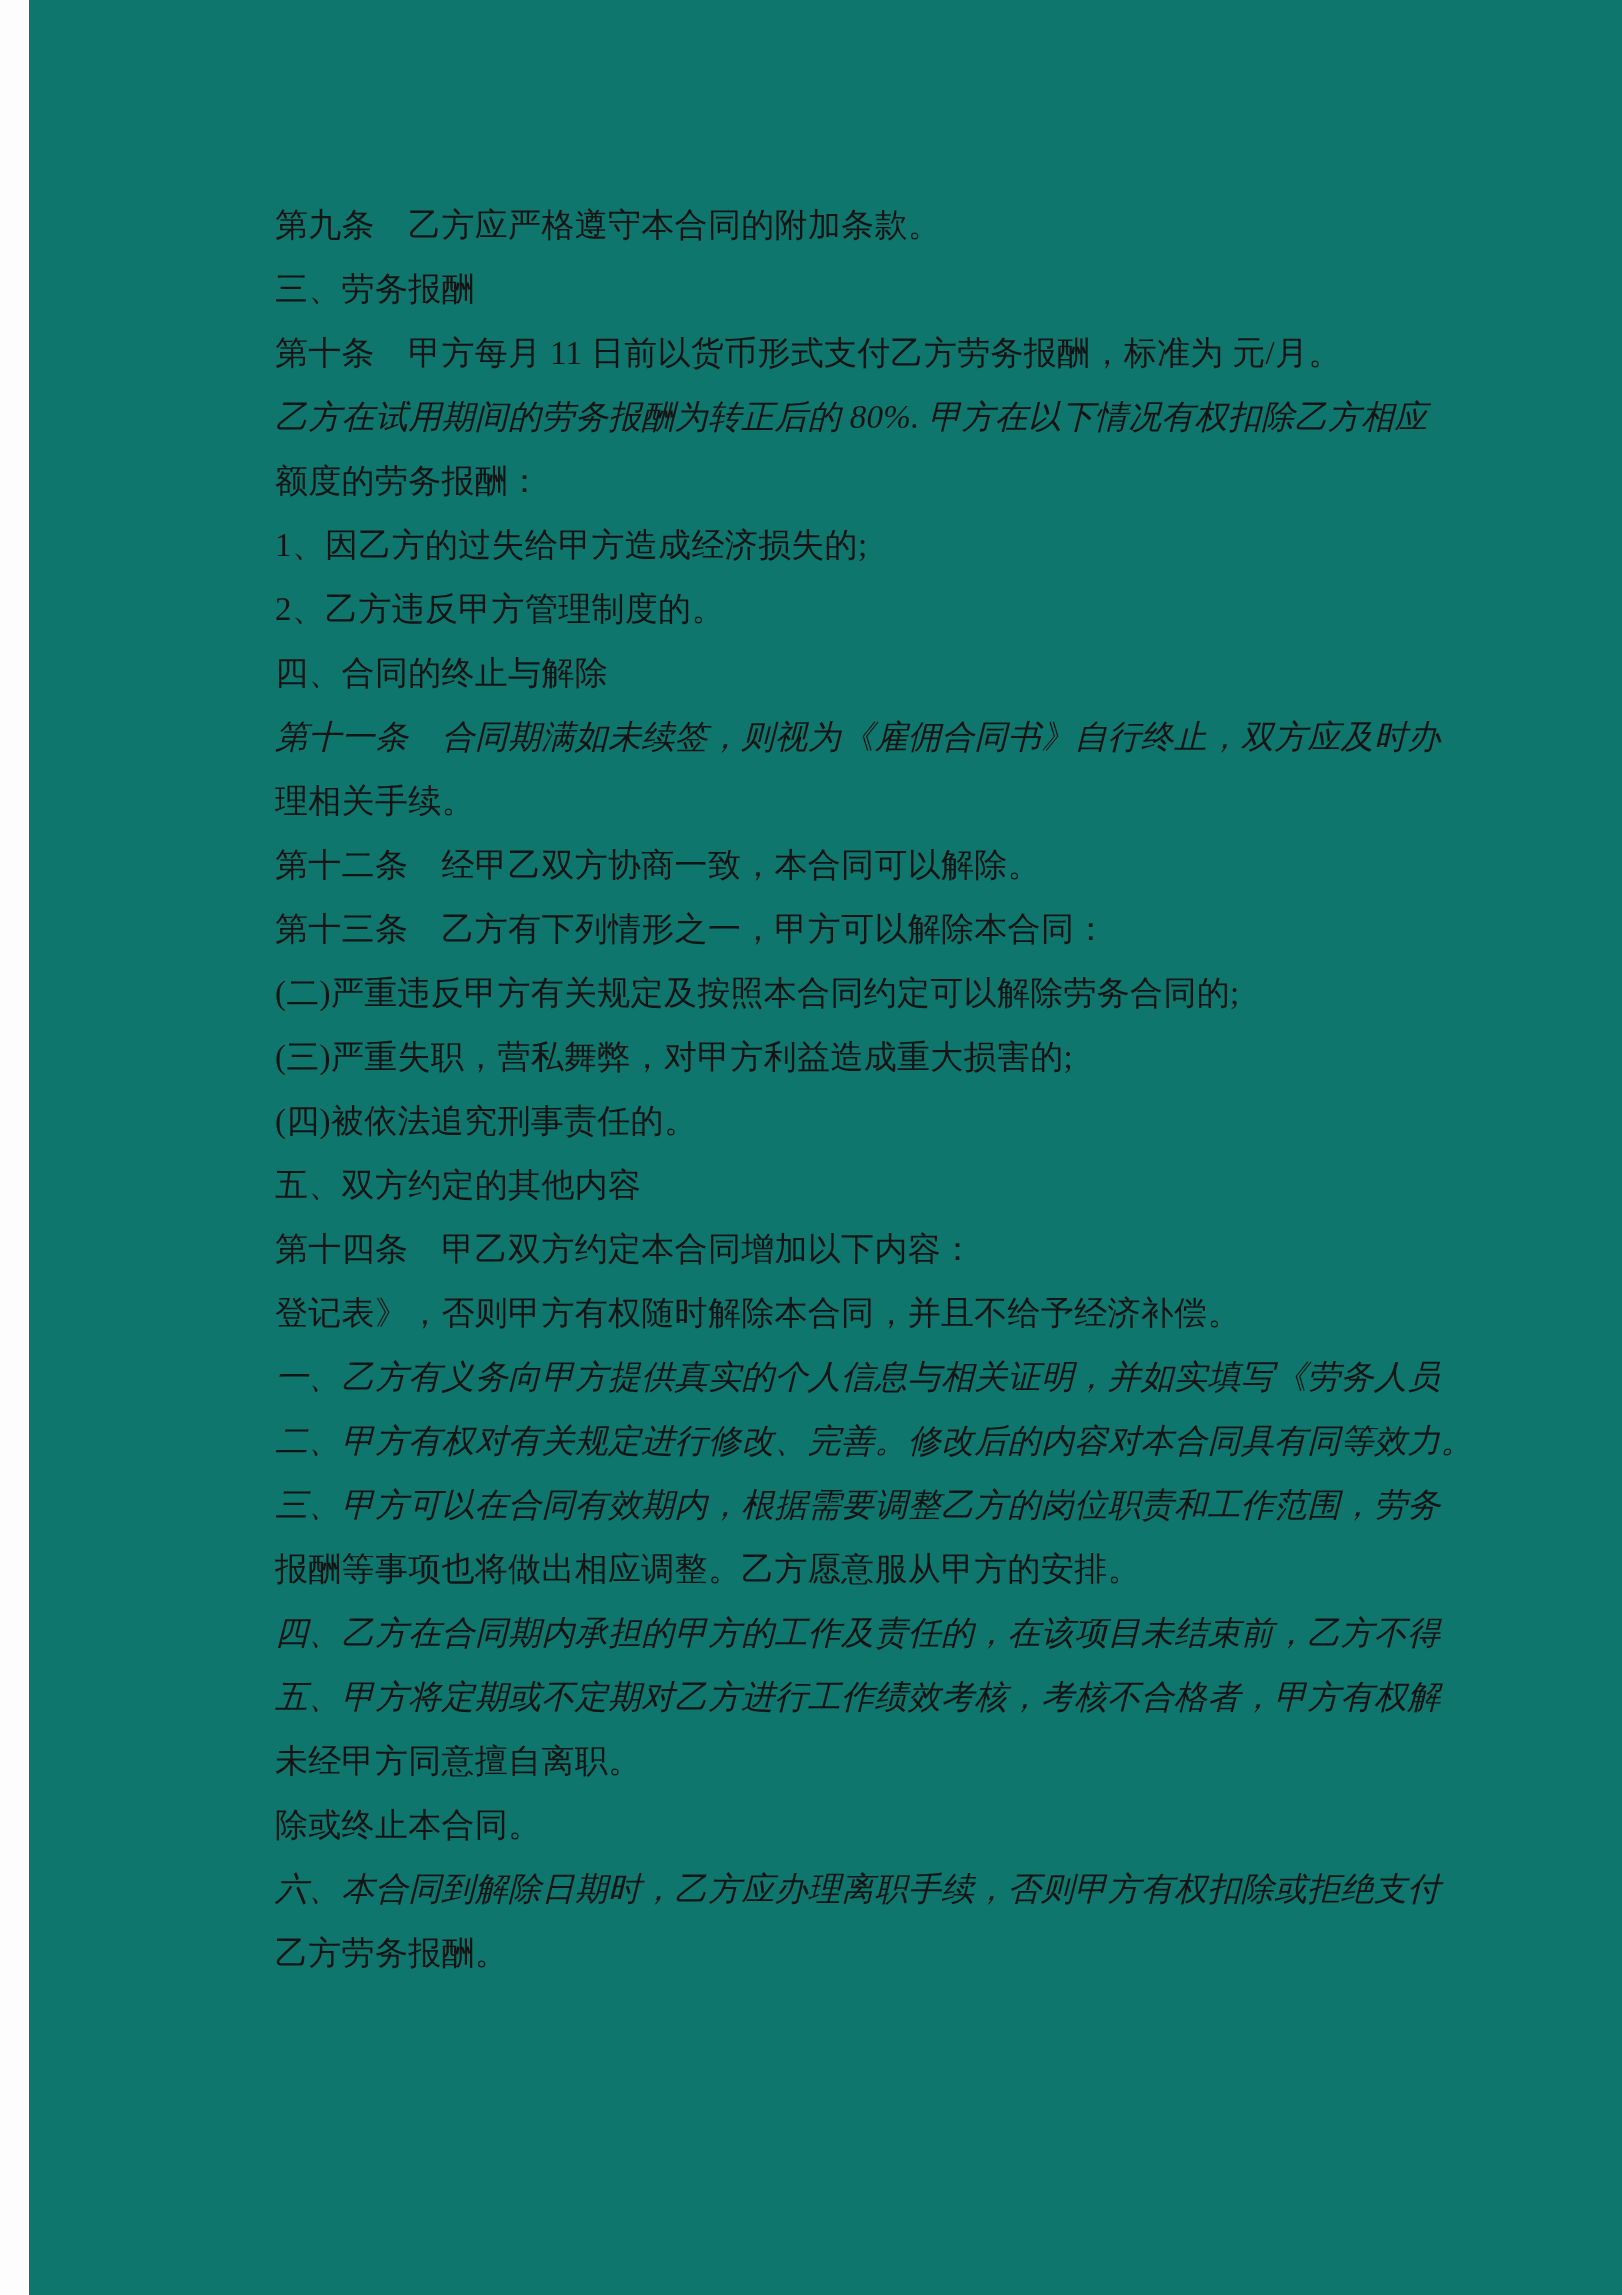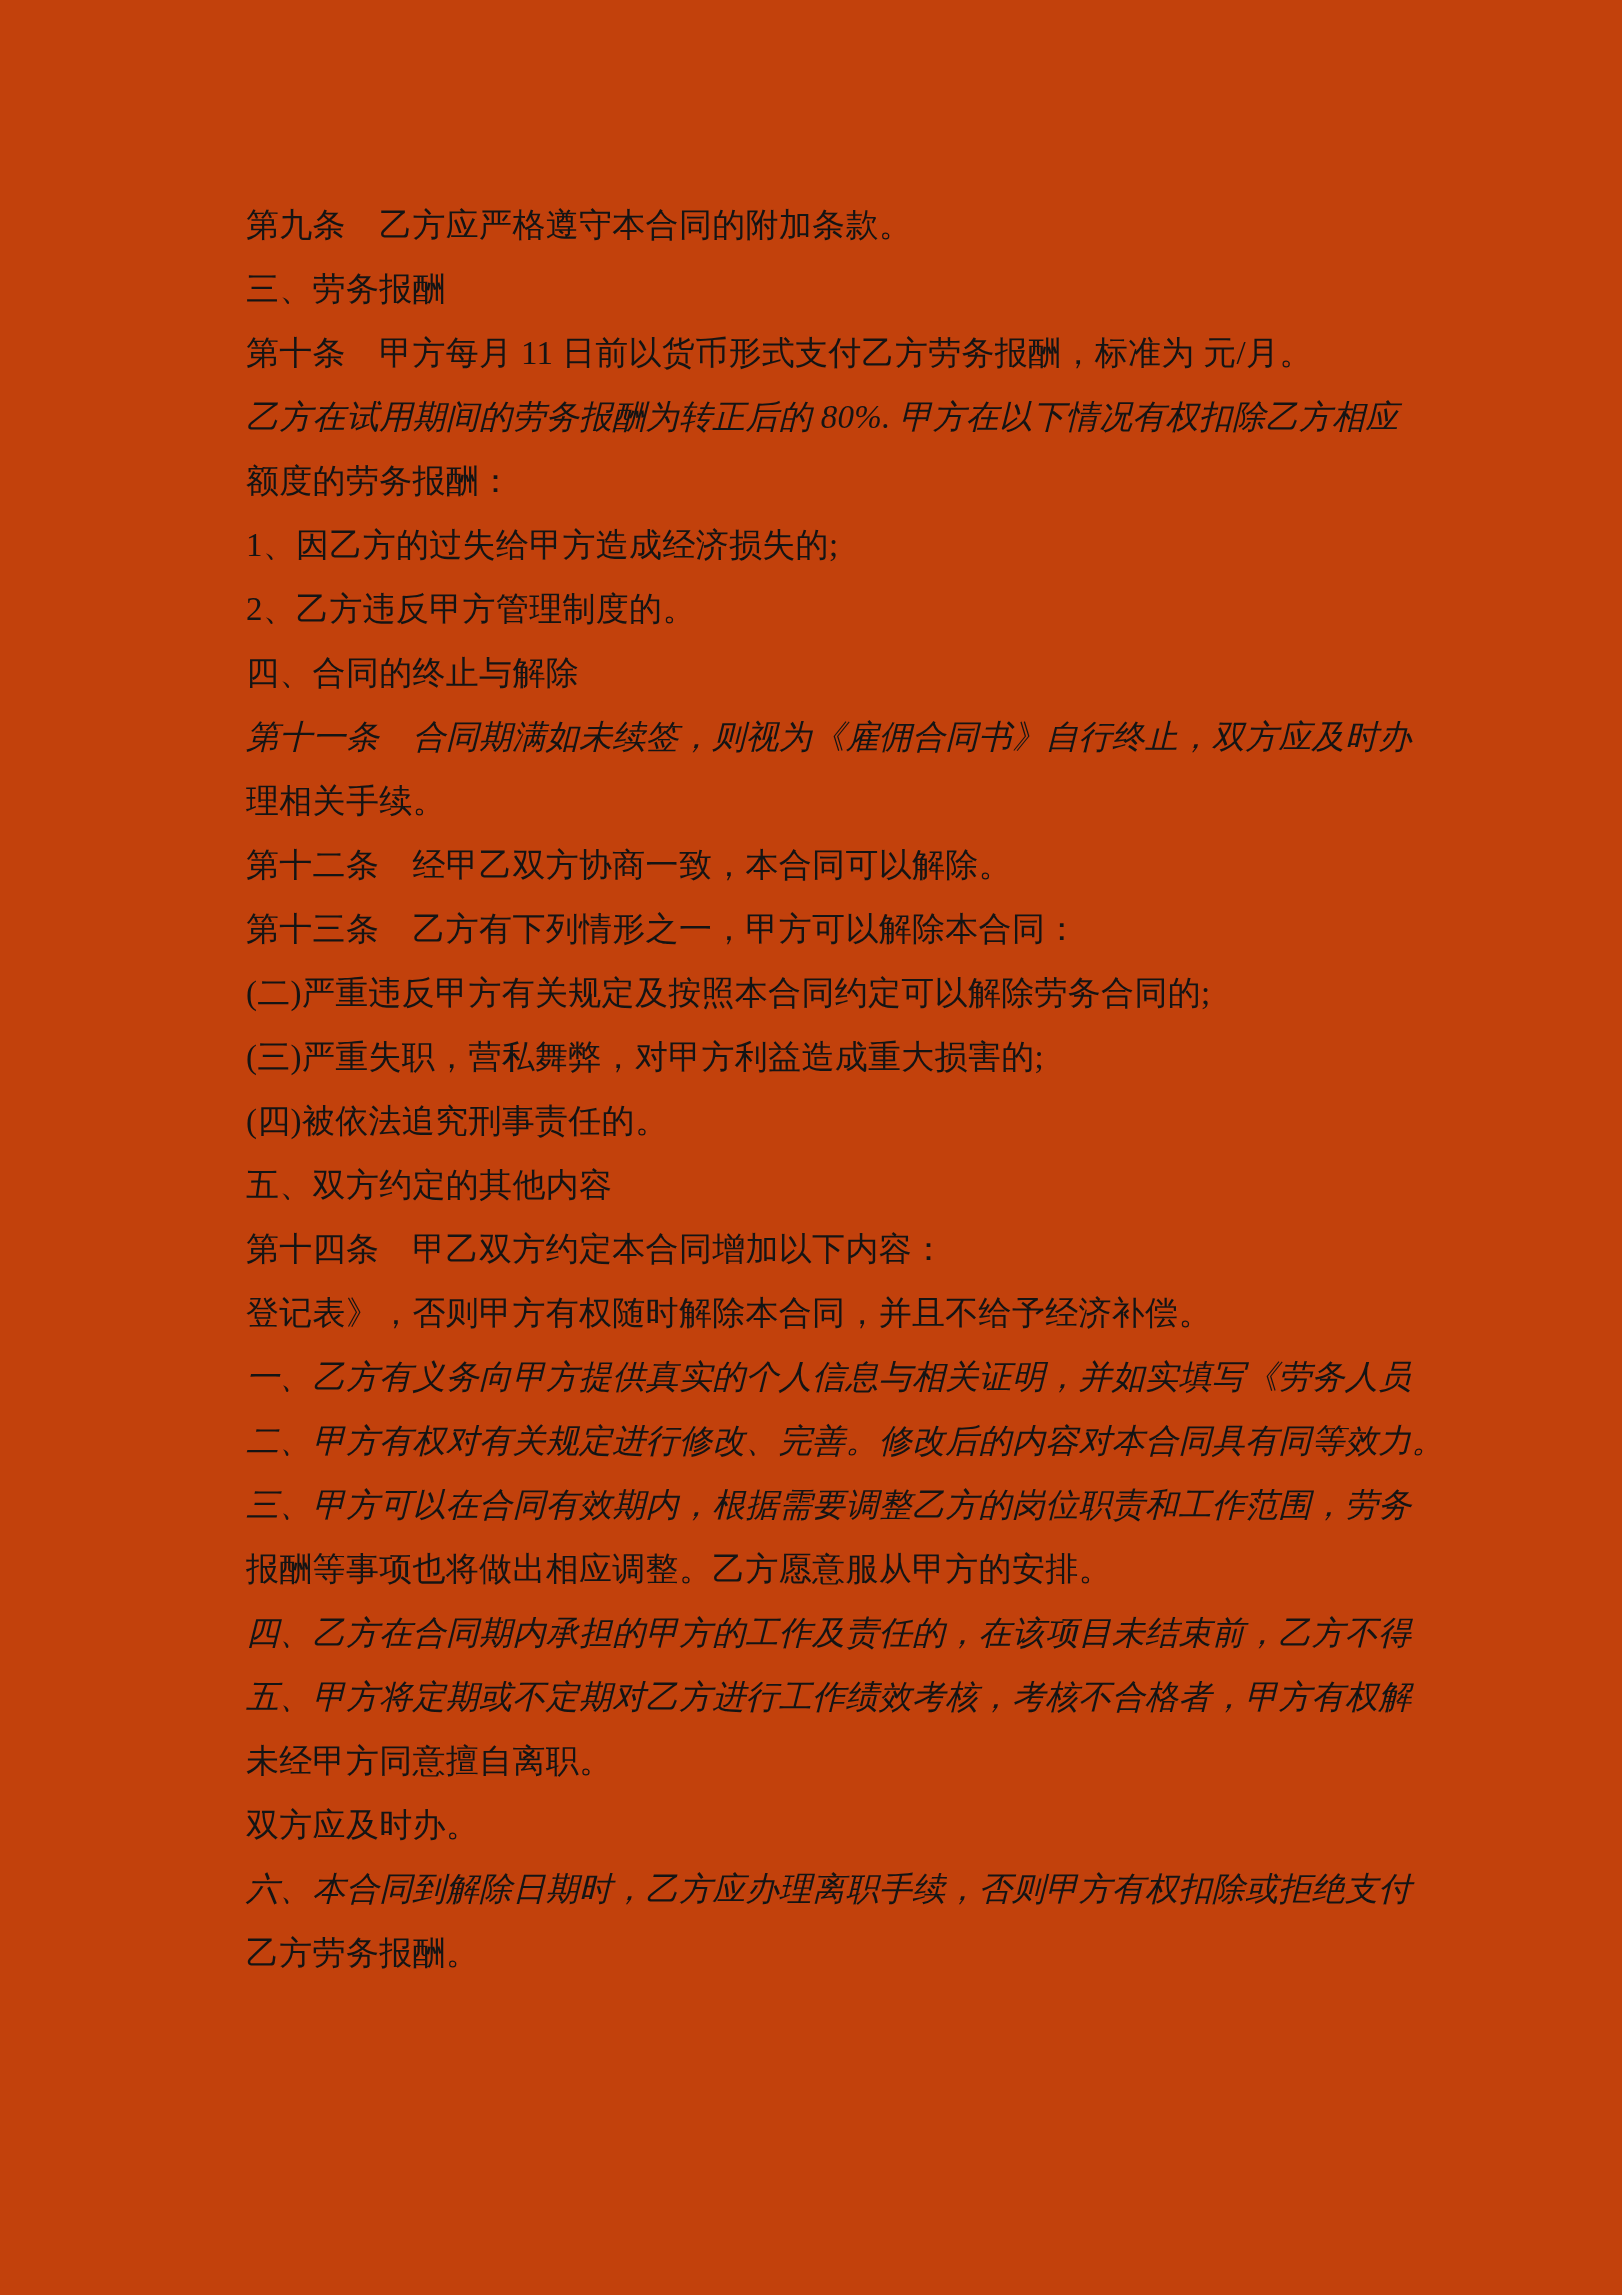--- a/index.html
+++ b/index.html
@@ -9,21 +9,22 @@
   body {
     width: 1623px;
     height: 2295px;
     background: #fdfdfd;
     position: relative;
     font-family: "Liberation Serif", "DejaVu Serif", serif;
   }
   .page {
     position: absolute;
     inset: 0;
-    background: #c2410c;
+    background: #0f766e;
+    margin-left: 29px;
   }
   .content {
     position: absolute;
     left: 246px;
     top: 193px;
     width: 1141px;
   }
   .line {
     font-size: 33px;
     line-height: 64px;
@@ -63,18 +64,18 @@
       <div class="line">五、双方约定的其他内容</div>
       <div class="line">第十四条　甲乙双方约定本合同增加以下内容：</div>
       <div class="line">登记表》，否则甲方有权随时解除本合同，并且不给予经济补偿。</div>
       <div class="line justify">一、乙方有义务向甲方提供真实的个人信息与相关证明，并如实填写《劳务人员</div>
       <div class="line justify">二、甲方有权对有关规定进行修改、完善。修改后的内容对本合同具有同等效力。</div>
       <div class="line justify">三、甲方可以在合同有效期内，根据需要调整乙方的岗位职责和工作范围，劳务</div>
       <div class="line">报酬等事项也将做出相应调整。乙方愿意服从甲方的安排。</div>
       <div class="line justify">四、乙方在合同期内承担的甲方的工作及责任的，在该项目未结束前，乙方不得</div>
       <div class="line justify">五、甲方将定期或不定期对乙方进行工作绩效考核，考核不合格者，甲方有权解</div>
       <div class="line">未经甲方同意擅自离职。</div>
-      <div class="line">双方应及时办。</div>
+      <div class="line">除或终止本合同。</div>
       <div class="line justify">六、本合同到解除日期时，乙方应办理离职手续，否则甲方有权扣除或拒绝支付</div>
       <div class="line">乙方劳务报酬。</div>
     </div>
 </div>
 
 
 </body></html>

